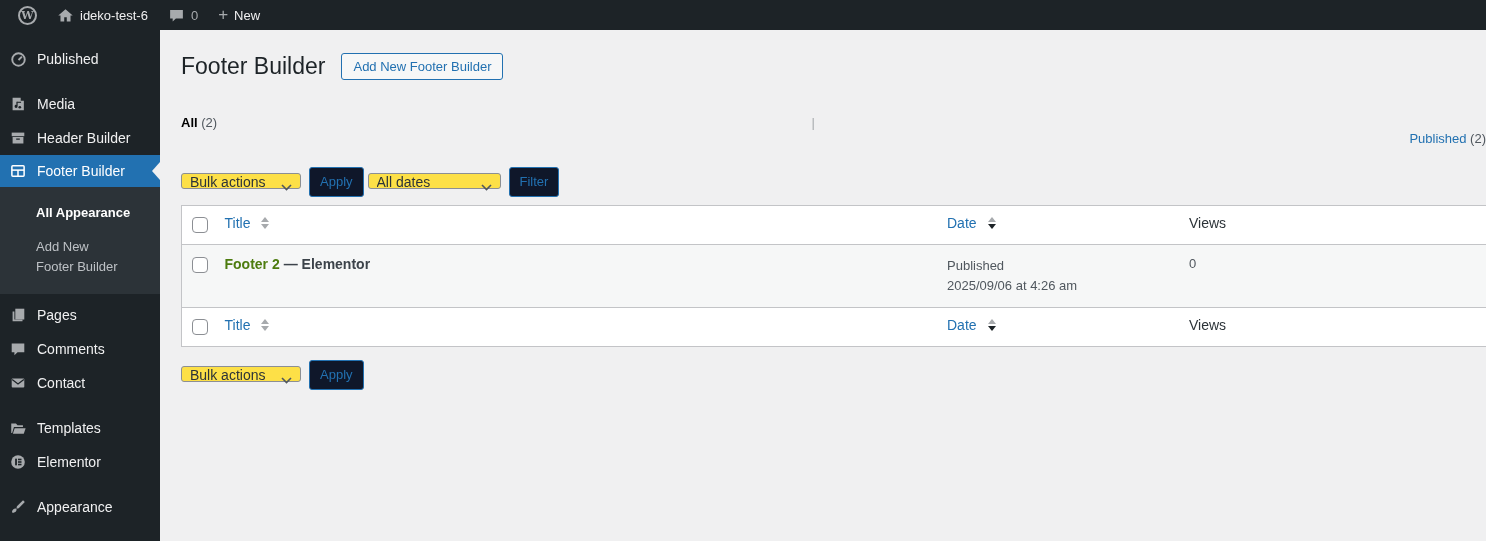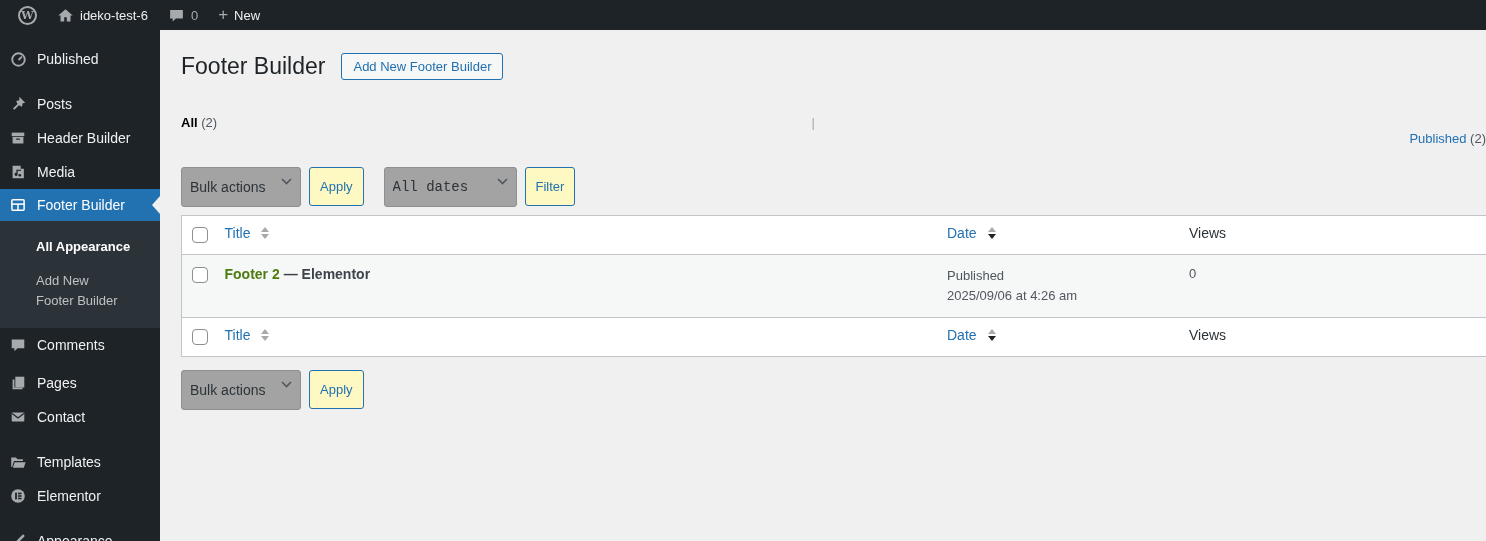--- a/index.html
+++ b/index.html
@@ -69,32 +69,32 @@
   .subsubsub { margin-top:17px; font-size:13px; display:flex; align-items:center; gap:6px;justify-content:space-between; }
   .subsubsub .current-filter { font-weight:bold; color:#000; cursor:pointer; }
   .subsubsub .count { color:#50575e; font-weight:400; }
   .subsubsub .sep { color:#a7aaad; }
   .subsubsub a.filter-link { color:#2271b1; text-decoration:none; cursor:pointer;margin-top:32px; }
 
   .tablenav { margin-top:21px; display:flex; align-items:center; }
   .select-wrap { position:relative; display:inline-block; }
   .select-wrap select {
     appearance:none; -webkit-appearance:none; -moz-appearance:none;
-    height:40px; border:1px solid #8c8f94; border-radius:3px;
-    background:#a3a3a3; color:#2c3338; font-size:14px; font-family:inherit;
+    height:16px; border:1px solid #8c8f94; border-radius:3px;
+    background:#fde047; color:#2c3338; font-size:14px; font-family:inherit;
     padding:0 30px 0 8px; cursor:pointer;
   }
   .select-wrap .chev { position:absolute; right:9px; top:11px; pointer-events:none; }
   .bulk-select select { width:120px; }
   .dates-select select { width:133px; }
   .button-secondary {
-    height:39px; padding:0 10px; margin-left:8px; font-size:13px; font-family:inherit;
-    color:#2271b1; border:1px solid #2271b1; border-radius:3px; background:#fef9c3; cursor:pointer;
-  }
-  .dates-select { margin-left:20px;font-family:Liberation Mono, monospace; }
+    height:30px; padding:0 10px; margin-left:8px; font-size:13px; font-family:inherit;
+    color:#2271b1; border:1px solid #2271b1; border-radius:3px; background:#0f172a; cursor:pointer;
+  }
+  .dates-select { margin-left:4px; }
 
   
   .list-table {
     margin-top:8px; width:100%; border-collapse:collapse;
     background:#fff; border:1px solid #c3c4c7; border-right:none;
   }
   .list-table th, .list-table td { text-align:left; vertical-align:top; }
   .col-cb { width:43px; padding:8px 0 8px 10px; }
   .col-date { width:242px; }
   .col-views { width:297px; }
@@ -155,84 +155,76 @@
       <svg width="19" height="19" viewBox="0 0 20 20">
           <circle cx="10" cy="10" r="6.6" fill="none" stroke="#a7aaad" stroke-width="2"></circle>
           <path d="M10 10.5L13.6 7" stroke="#a7aaad" stroke-width="2" fill="none"></path>
         </svg>
     </span>
     <span>Published</span>
   </div>
 
   <div class="menu-sep"></div>
 
-  <div class="menu-item">
-    <span class="mi-icon">
-      <svg width="18" height="18" viewBox="0 0 20 20">
-          <path fill="#a7aaad" d="M11.5 2l6.5 6.5-2.8.8-.8 3.7-3.4-1.6L6 16.5 4.4 15l5.1-5-1.6-3.4 3.6-.8z"></path>
-        </svg>
-    </span>
-    <span>Posts</span>
-  </div>
-
-  <div class="menu-item">
-    <span class="mi-icon">
-      <svg width="18" height="18" viewBox="0 0 20 20">
-          <rect x="3" y="4" width="14" height="4" fill="#a7aaad"></rect>
-          <path fill="#a7aaad" d="M4 9h12v7H4zm4 1.5v1.4h4v-1.4z"></path>
-        </svg>
-    </span>
-    <span>Header Builder</span>
-  </div>
 
   <div class="menu-item">
     <span class="mi-icon">
       <svg width="18" height="18" viewBox="0 0 20 20">
           <path fill="#a7aaad" d="M4 3h9v3.5h3.5V17H4z"></path>
           <path fill="#1d2327" d="M8.2 7.5h1.4v5.1a1.7 1.7 0 11-1.4-1.6z"></path>
           <circle cx="12" cy="13.6" r="1.5" fill="#1d2327"></circle>
           <rect x="9" y="7.5" width="4.4" height="1.2" fill="#1d2327"></rect>
         </svg>
     </span>
     <span>Media</span>
   </div>
 
+  <div class="menu-item">
+    <span class="mi-icon">
+      <svg width="18" height="18" viewBox="0 0 20 20">
+          <rect x="3" y="4" width="14" height="4" fill="#a7aaad"></rect>
+          <path fill="#a7aaad" d="M4 9h12v7H4zm4 1.5v1.4h4v-1.4z"></path>
+        </svg>
+    </span>
+    <span>Header Builder</span>
+  </div>
+
   <div class="menu-item active">
     <span class="mi-icon">
       <svg width="18" height="18" viewBox="0 0 20 20">
           <rect x="3.2" y="4.2" width="13.6" height="11.6" rx="1" fill="none" stroke="#fff" stroke-width="1.7"></rect>
           <line x1="3.2" y1="9" x2="16.8" y2="9" stroke="#fff" stroke-width="1.7"></line>
           <line x1="10" y1="9" x2="10" y2="15.8" stroke="#fff" stroke-width="1.7"></line>
         </svg>
     </span>
     <span>Footer Builder</span>
   </div>
 
   <div class="submenu">
     <div class="submenu-item current">All Appearance</div>
     <div class="submenu-item" style="width:130px;">Add New Footer Builder</div>
   </div>
 
-  <div class="menu-item">
-    <span class="mi-icon">
-      <svg width="18" height="18" viewBox="0 0 20 20">
-          <path fill="#a7aaad" d="M3 4h14v9.5H9.5L6 17v-3.5H3z"></path>
-        </svg>
-    </span>
-    <span>Comments</span>
-  </div>
-
   <div class="menu-item" style="margin-top:4px;">
     <span class="mi-icon">
       <svg width="18" height="18" viewBox="0 0 20 20">
           <rect x="7" y="3" width="10" height="12" fill="#a7aaad"></rect>
           <path fill="#a7aaad" d="M4 6h2v9h9v2H4z"></path>
         </svg>
     </span>
     <span>Pages</span>
+  </div>
+
+  <div class="menu-item">
+    <span class="mi-icon">
+      <svg width="18" height="18" viewBox="0 0 20 20">
+          <path fill="#a7aaad" d="M3 4h14v9.5H9.5L6 17v-3.5H3z"></path>
+        </svg>
+    </span>
+    <span>Comments</span>
   </div>
 
   <div class="menu-item">
     <span class="mi-icon">
       <svg width="18" height="18" viewBox="0 0 20 20">
           <rect x="3" y="5" width="14" height="10" rx="1" fill="#a7aaad"></rect>
           <path d="M3.5 6l6.5 5 6.5-5" stroke="#1d2327" stroke-width="1.4" fill="none"></path>
         </svg>
     </span>
     <span>Contact</span>

